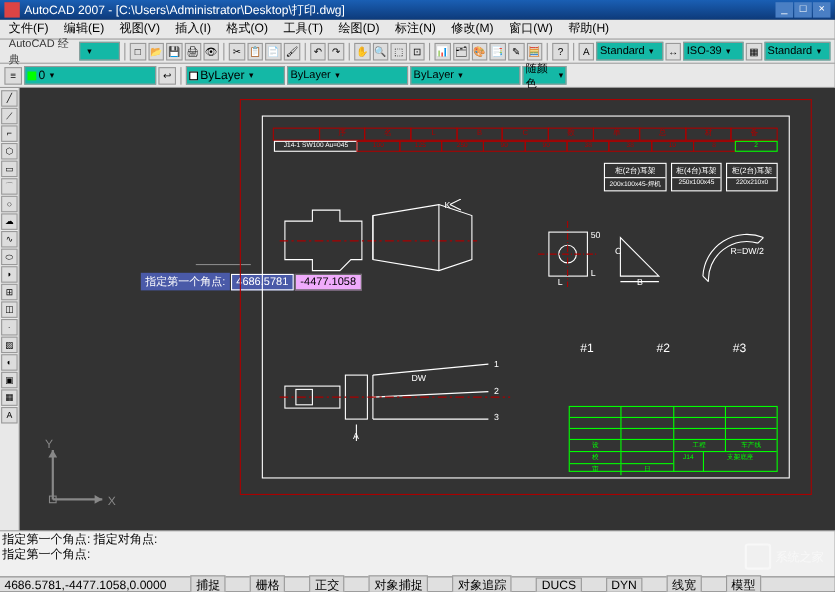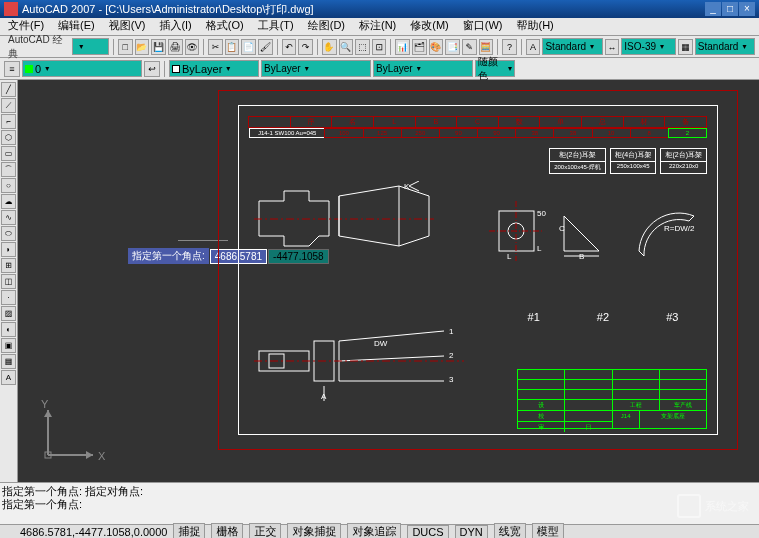--- a/index.html
+++ b/index.html
@@ -32,35 +32,35 @@
 .tr2-cell.green{color:#0f0;border-color:#0f0}
 .tables-top{position:absolute;top:42px;right:10px;display:flex;gap:4px}
 .mini-table{border:1px solid #fff}
 .mini-table .hdr{font-size:7px;color:#fff;padding:1px 4px;border-bottom:1px solid #fff;text-align:center}
 .mini-table .bdy{font-size:6px;color:#fff;padding:1px 4px;text-align:center}
 .geom{position:absolute;stroke:#fff;fill:none;stroke-width:1}
 .geom text{fill:#fff;font-size:8px;stroke:none}
 .prompt-box{position:absolute;left:110px;top:168px;display:flex;align-items:center;height:16px}
 .prompt-lbl{background:#4a5aa8;color:#fff;font-size:10px;padding:1px 4px}
 .prompt-val{background:#4a5aa8;color:#fff;font-size:10px;border:1px solid #fff;padding:1px 4px;margin-left:1px}
-.prompt-val2{background:#0f766e;color:#000;font-size:10px;border:1px solid #666;padding:1px 4px;margin-left:1px}
+.prompt-val2{background:#f0abfc;color:#000;font-size:10px;border:1px solid #666;padding:1px 4px;margin-left:1px}
 .axis-line{position:absolute;left:160px;top:160px;width:50px;height:1px;background:#888}
 .label-row{position:absolute;top:205px;left:260px;right:10px;display:flex;justify-content:space-around;font-size:8px;color:#fff}
 .title-block{position:absolute;bottom:5px;right:10px;width:190px;height:60px;border:1px solid #0f0}
 .tb-row{display:flex;height:10px;border-bottom:1px solid #0f0}
 .tb-cell{flex:1;border-right:1px solid #0f0;font-size:6px;color:#0f0;text-align:center;line-height:10px}
 .tb-cell:last-child{border-right:none}
 .tb-main{display:flex;height:29px}
 .tb-left{flex:1;display:flex;flex-direction:column}
 .tb-right{flex:1;border-left:1px solid #0f0;display:flex;flex-direction:column}
 .tb-sub{flex:1;border-bottom:1px solid #0f0;display:flex}
 .tb-sub:last-child{border-bottom:none}
 .cmdline{height:42px;background:#f0f0f0;border-top:1px solid #999;padding:2px;font-size:11px;color:#000;overflow:hidden}
 .cmd-row{line-height:13px;white-space:nowrap}
-.statusbar{height:14px;background:#e0e0e0;border-top:1px solid #999;display:flex;align-items:center;font-size:10px;padding:0 20px;gap:6px}
+.statusbar{height:14px;background:#e0e0e0;border-top:1px solid #999;display:flex;align-items:center;font-size:10px;padding:0 4px;gap:22px}
 .sb-cell{border:1px solid #999;padding:0 4px;background:#d8d8d8}
 .watermark{position:absolute;right:10px;bottom:20px;color:#fff;opacity:0.5;font-size:14px;display:flex;align-items:center;gap:4px}
 .wm-icon{width:24px;height:24px;border:2px solid #fff;border-radius:3px}
 </style>
 </head>
 <body>
 
 <div class="titlebar">
   <div class="tb-icon"></div>
   <span>AutoCAD 2007 - [C:\Users\Administrator\Desktop\打印.dwg]</span>

